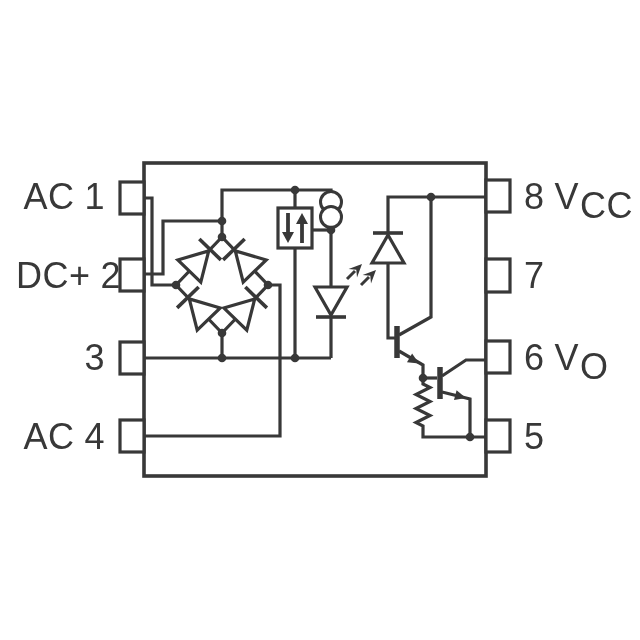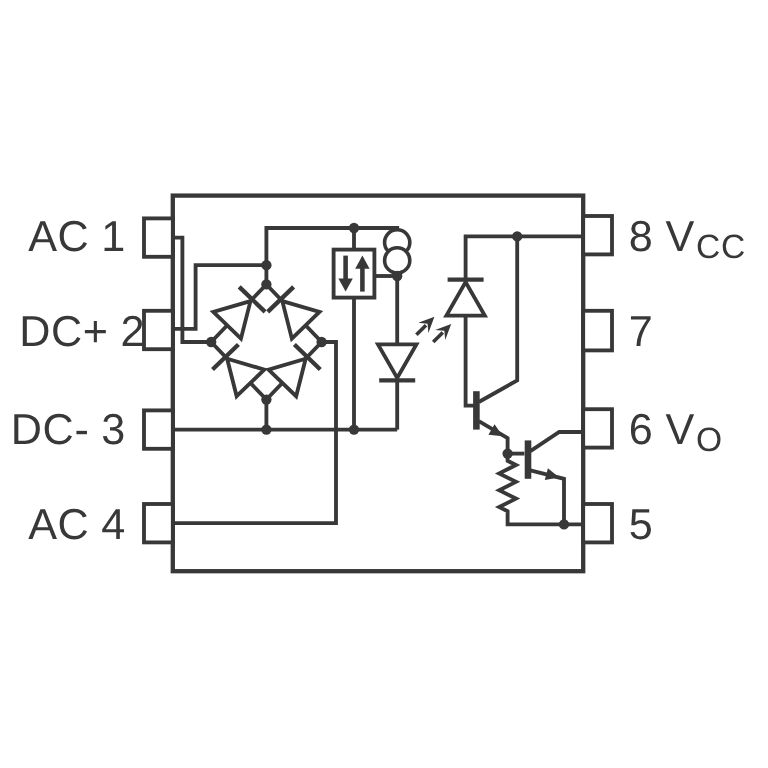--- a/index.html
+++ b/index.html
@@ -9,21 +9,21 @@
     position:relative;overflow:hidden;
   }
   .stage{position:absolute;inset:0;}
   svg{position:absolute;left:0;top:0;}
   .pinlabel{
     position:absolute;height:40px;display:flex;align-items:center;
     font-size:36px;color:#383838;white-space:nowrap;
     letter-spacing:0.5px;
   }
   .pinlabel .gap{display:inline-block;width:10px;}
-  .sub{font-size:28px;position:relative;top:9px;margin-left:1px;letter-spacing:0.5px;}
+  .sub{font-size:36px;position:relative;top:9px;margin-left:1px;letter-spacing:0.5px;}
   .left-label{justify-content:space-between;}
 </style>
 </head>
 <body>
 
 <div class="stage">
 
 <svg width="640" height="640" viewBox="0 0 640 640">
   <defs>
     <g id="diode">
@@ -129,21 +129,20 @@
   <span>AC</span>
       <span class="gap"></span>
       <span>1</span>
 </div>
 <div class="pinlabel left-label" style="right:519px;top:256px;">
   <span>DC+</span>
       <span class="gap"></span>
       <span>2</span>
 </div>
 <div class="pinlabel left-label" style="right:535px;top:338px;">
-  <span>DC-</span>
       <span class="gap"></span>
       <span>3</span>
 </div>
 <div class="pinlabel left-label" style="right:535px;top:417px;">
   <span>AC</span>
       <span class="gap"></span>
       <span>4</span>
 </div>
 
 <div class="pinlabel" style="left:524px;top:177px;">

